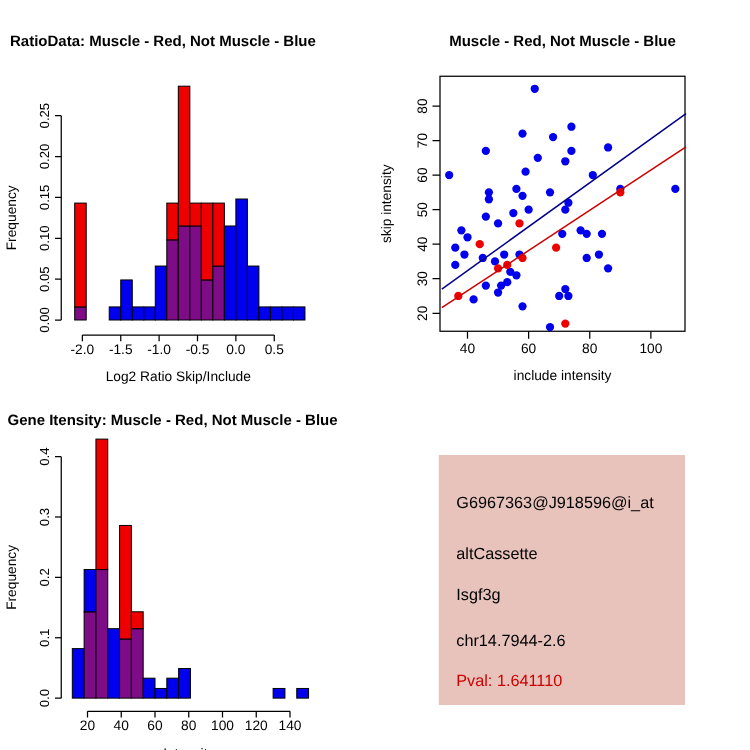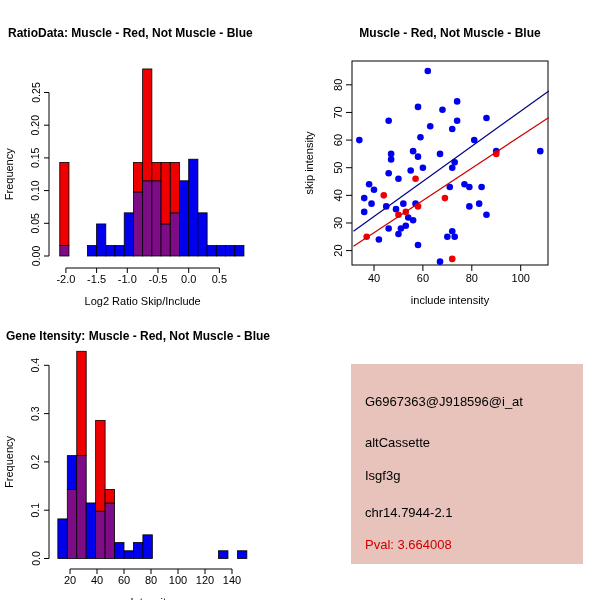--- a/index.html
+++ b/index.html
@@ -3,21 +3,21 @@
 <meta charset="utf-8">
 <style>
   html,body{margin:0;padding:0;background:#ffffff;}
   .canvas{
     position:relative;width:600px;height:600px;background:#ffffff;
     font-family:"Liberation Sans", sans-serif;overflow:hidden;margin-top:15px;
   }
   .panel{position:absolute;}
   svg{font-family:"Liberation Sans", sans-serif;}
   .infobox{
-    position:absolute;left:351px;top:349px;width:232px;height:200px;text-decoration:underline;
+    position:absolute;left:351px;top:349px;width:197px;height:200px;text-decoration:underline;
   }
   .infobox .line{
     position:absolute;left:14px;font-size:13px;color:#000000;white-space:nowrap;
   }
 </style>
 </head>
 <body>
 
 <div class="canvas">
 
@@ -215,17 +215,17 @@
       <rect x="133.45" y="227.561" width="9.450000000000001" height="15.939" fill="#0000EE" stroke="#000" stroke-width="0.8"></rect>
       <rect x="142.9" y="219.833" width="9.450000000000001" height="23.667" fill="#0000EE" stroke="#000" stroke-width="0.8"></rect>
       <rect x="218.5" y="235.772" width="9.450000000000001" height="7.728" fill="#0000EE" stroke="#000" stroke-width="0.8"></rect>
       <rect x="237.4" y="235.772" width="9.450000000000001" height="7.728" fill="#0000EE" stroke="#000" stroke-width="0.8"></rect>
     </svg>
 
   <div class="infobox" style="background: rgb(232, 195, 188);">
     <div class="line" style="top:30px">G6967363@J918596@i_at</div>
     <div class="line" style="top:71px">altCassette</div>
     <div class="line" style="top:104px">Isgf3g</div>
-    <div class="line" style="top:141px">chr14.7944-2.1</div>
-    <div class="line" style="top: 173px; color: rgb(204, 0, 0);">Pval: 3.664008</div>
+    <div class="line" style="top:141px">chr14.7944-2.6</div>
+    <div class="line" style="top: 173px; color: rgb(204, 0, 0);">Pval: 1.641110</div>
   </div>
 
 </div>
 
 </body></html>

